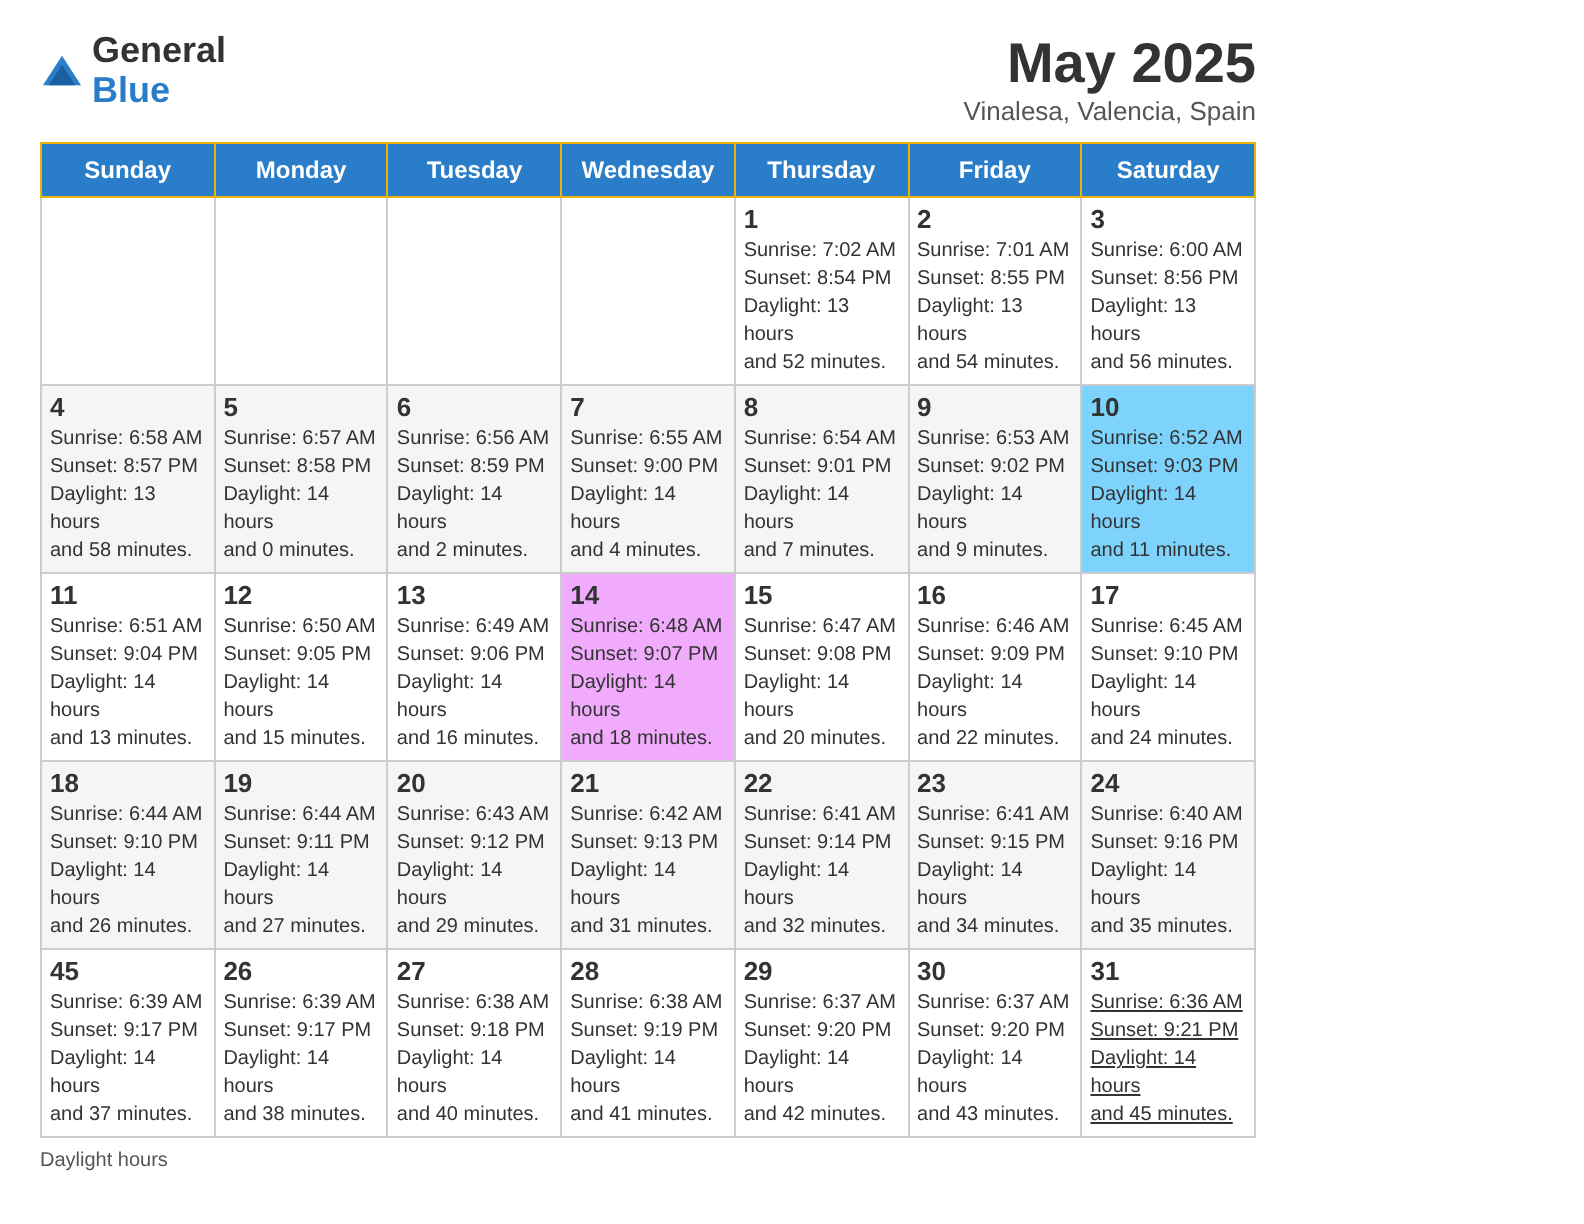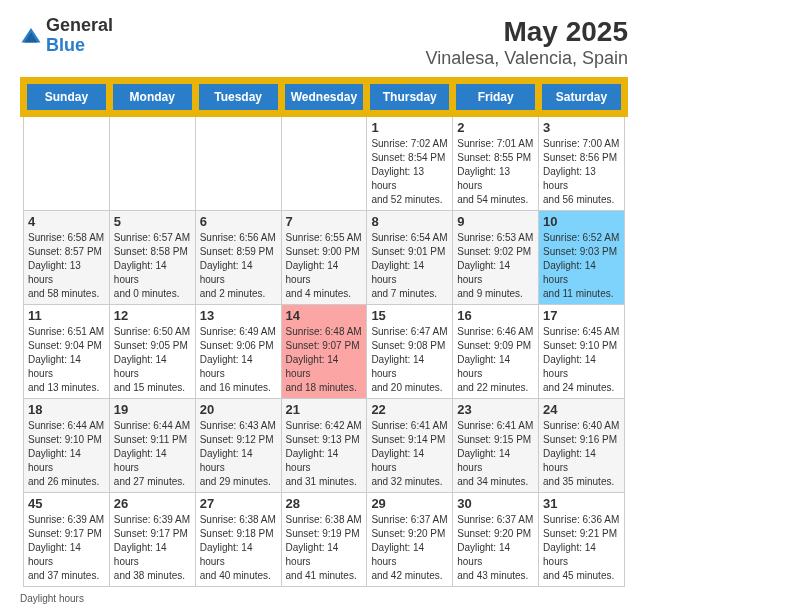--- a/index.html
+++ b/index.html
@@ -40,36 +40,36 @@
     }
     .title-block {
       text-align: right;
     }
     .month-year {
       font-size: 28px;
       font-weight: bold;
       color: #333;
     }
     .location {
-      font-size: 18px;
+      font-size: 13px;
       color: #555;
     }
     .calendar {
       width: 100%;
       border-collapse: collapse;
       border: 1px solid #ccc;
     }
     .calendar th {
       background-color: #2a7dc9;
       color: #fff;
       font-size: 12px;
       font-weight: bold;
       padding: 6px 4px;
       text-align: center;
-      border: 7px solid #eab308;
+      border: 1px solid #eab308;
     }
     .calendar td {
       vertical-align: top;
       width: calc(100% / 7);
       padding: 3px 4px;
       border: 1px solid #ccc;
       font-size: 9.5px;
       color: #333;
       height: 82px;
     }
@@ -147,21 +147,21 @@
           </td>
           <td style="background: rgb(255, 255, 255);">
             <span class="day-number">2</span>
             <div class="day-info" style="white-space: pre-line;">Sunrise: 7:01 AM
 Sunset: 8:55 PM
 Daylight: 13 hours
 and 54 minutes.</div>
           </td>
           <td style="background: rgb(255, 255, 255);">
             <span class="day-number">3</span>
-            <div class="day-info" style="white-space: pre-line;">Sunrise: 7:00 AM
+            <div class="day-info" style="white-space: pre-line;">Sunrise: 6:00 AM
 Sunset: 8:56 PM
 Daylight: 13 hours
 and 56 minutes.</div>
           </td>
         </tr>
         <tr>
           <td style="background: rgb(245, 245, 245);">
             <span class="day-number">4</span>
             <div class="day-info" style="white-space: pre-line;">Sunrise: 6:58 AM
 Sunset: 8:57 PM
@@ -226,21 +226,21 @@
 Daylight: 14 hours
 and 15 minutes.</div>
           </td>
           <td style="background: rgb(255, 255, 255);">
             <span class="day-number">13</span>
             <div class="day-info" style="white-space: pre-line;">Sunrise: 6:49 AM
 Sunset: 9:06 PM
 Daylight: 14 hours
 and 16 minutes.</div>
           </td>
-          <td style="background: #fca5a5;">
+          <td style="background: #f0abfc;">
             <span class="day-number">14</span>
             <div class="day-info" style="white-space: pre-line;">Sunrise: 6:48 AM
 Sunset: 9:07 PM
 Daylight: 14 hours
 and 18 minutes.</div>
           </td>
           <td style="background: rgb(255, 255, 255);">
             <span class="day-number">15</span>
             <div class="day-info" style="white-space: pre-line;">Sunrise: 6:47 AM
 Sunset: 9:08 PM
@@ -351,21 +351,21 @@
           </td>
           <td style="background: rgb(255, 255, 255);">
             <span class="day-number">30</span>
             <div class="day-info" style="white-space: pre-line;">Sunrise: 6:37 AM
 Sunset: 9:20 PM
 Daylight: 14 hours
 and 43 minutes.</div>
           </td>
           <td style="background: rgb(255, 255, 255);">
             <span class="day-number">31</span>
-            <div class="day-info" style="white-space: pre-line;">Sunrise: 6:36 AM
+            <div class="day-info" style="white-space: pre-line; text-decoration: underline;">Sunrise: 6:36 AM
 Sunset: 9:21 PM
 Daylight: 14 hours
 and 45 minutes.</div>
           </td>
         </tr>
       </tbody>
   </table>
 
   <div class="footer">
     <span>Daylight hours</span>

